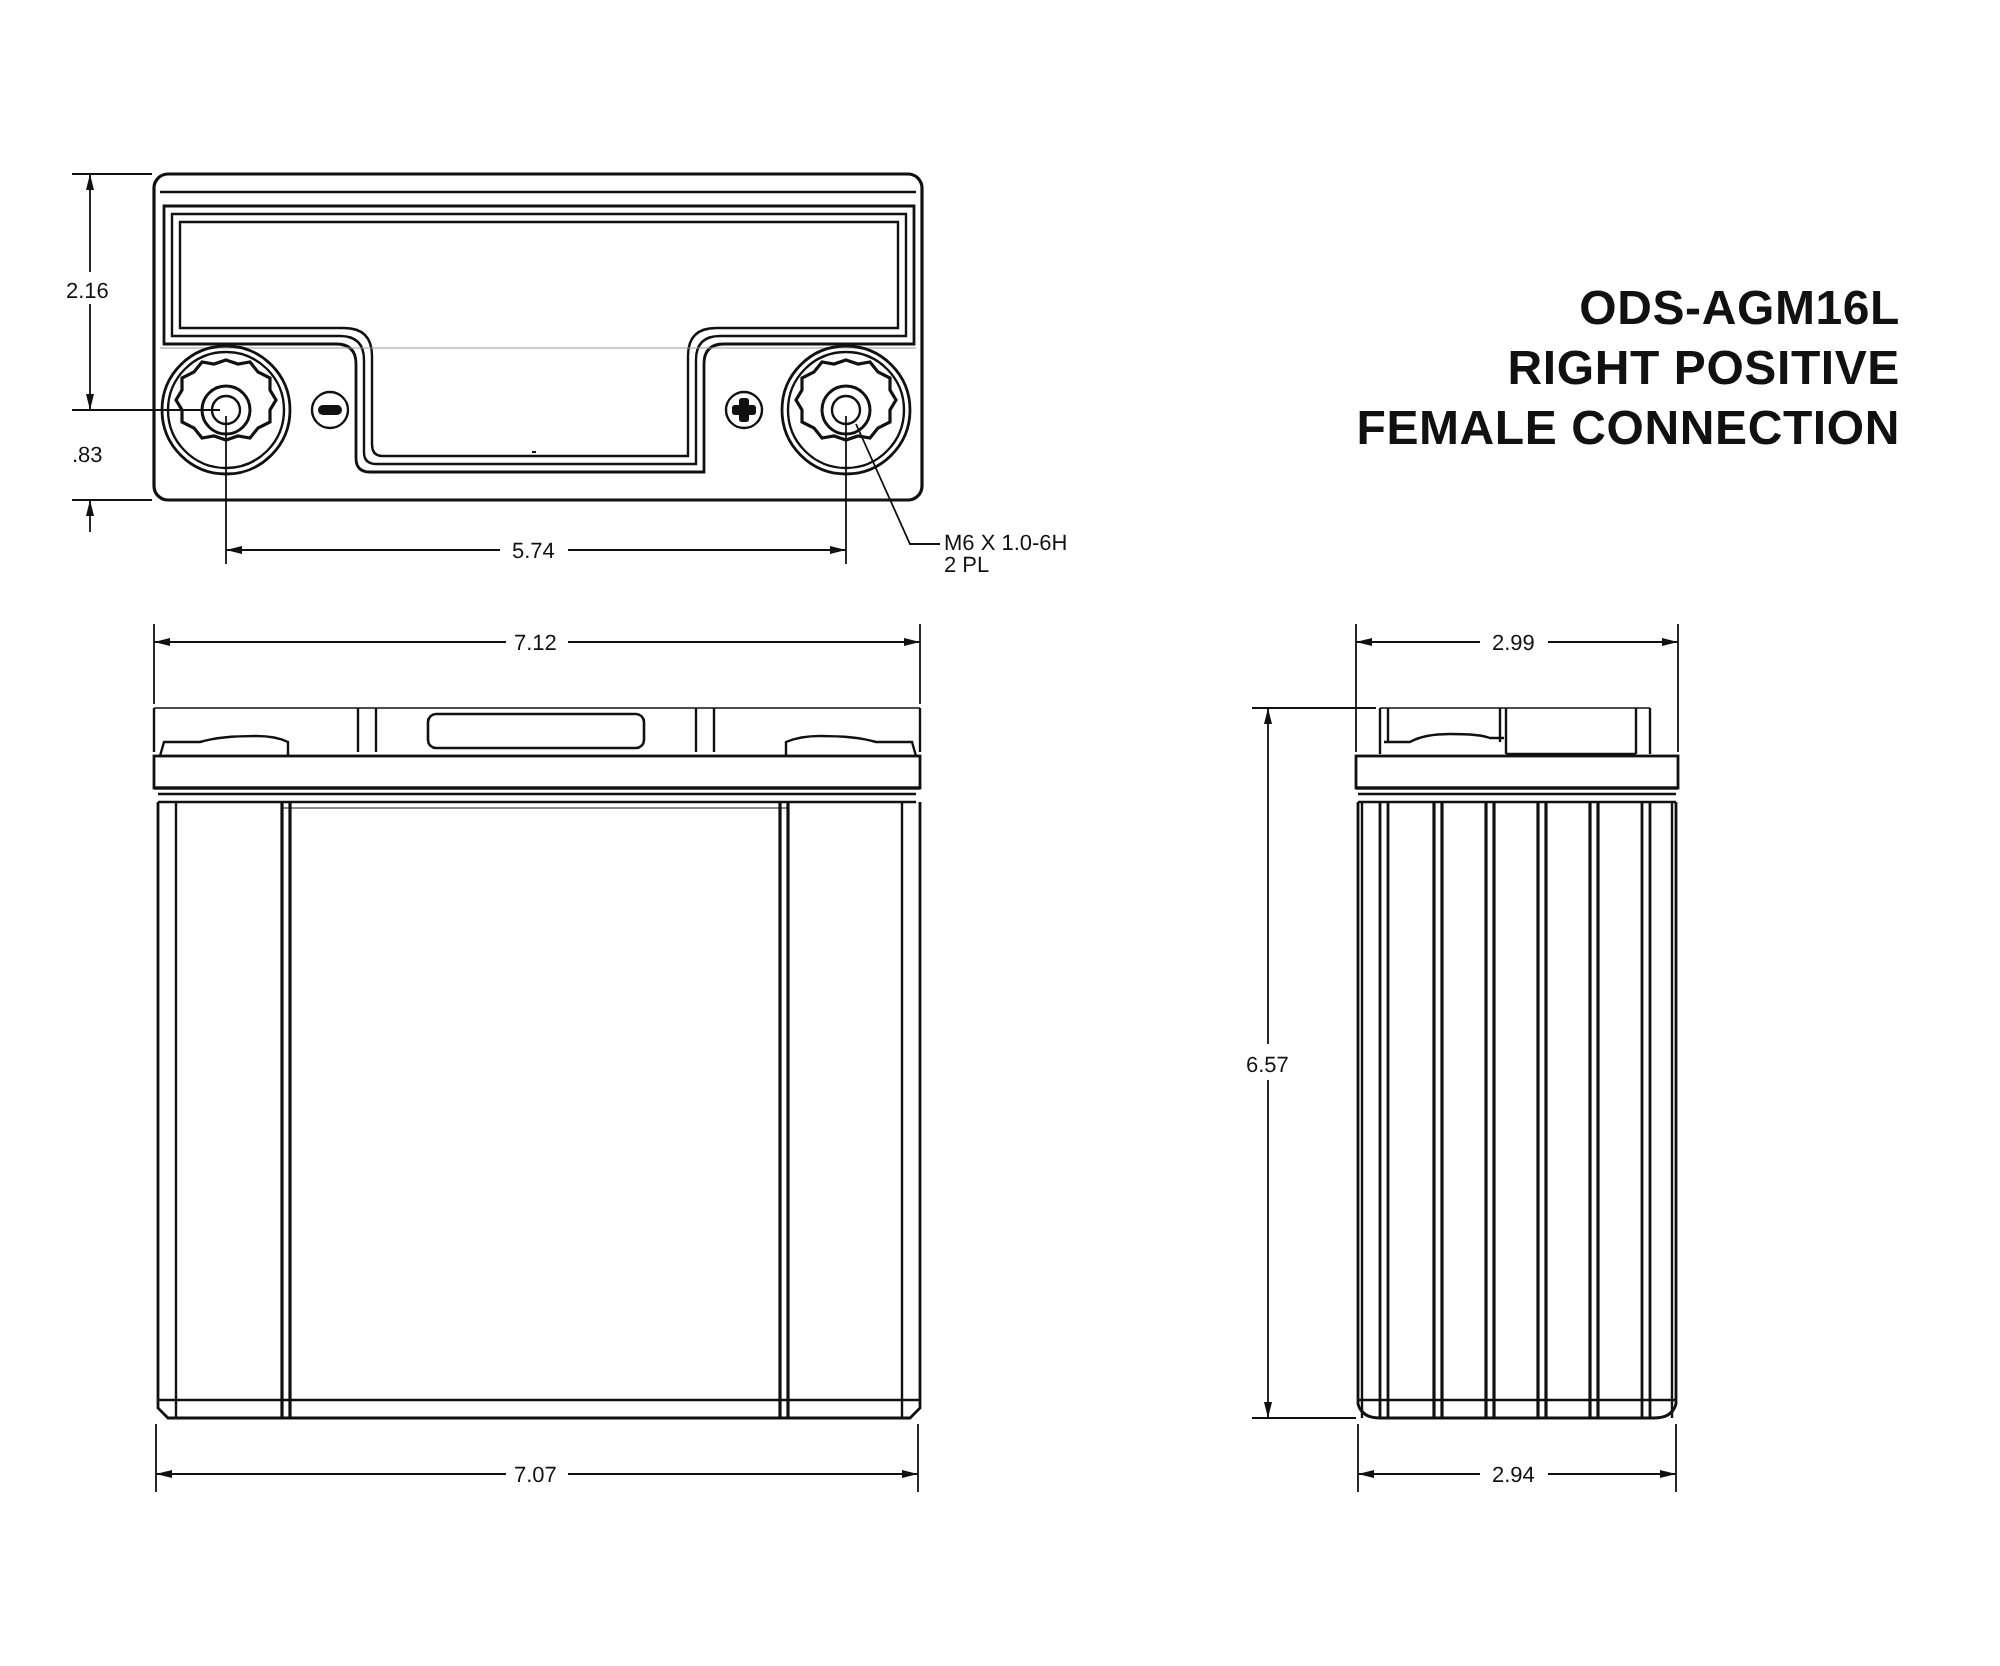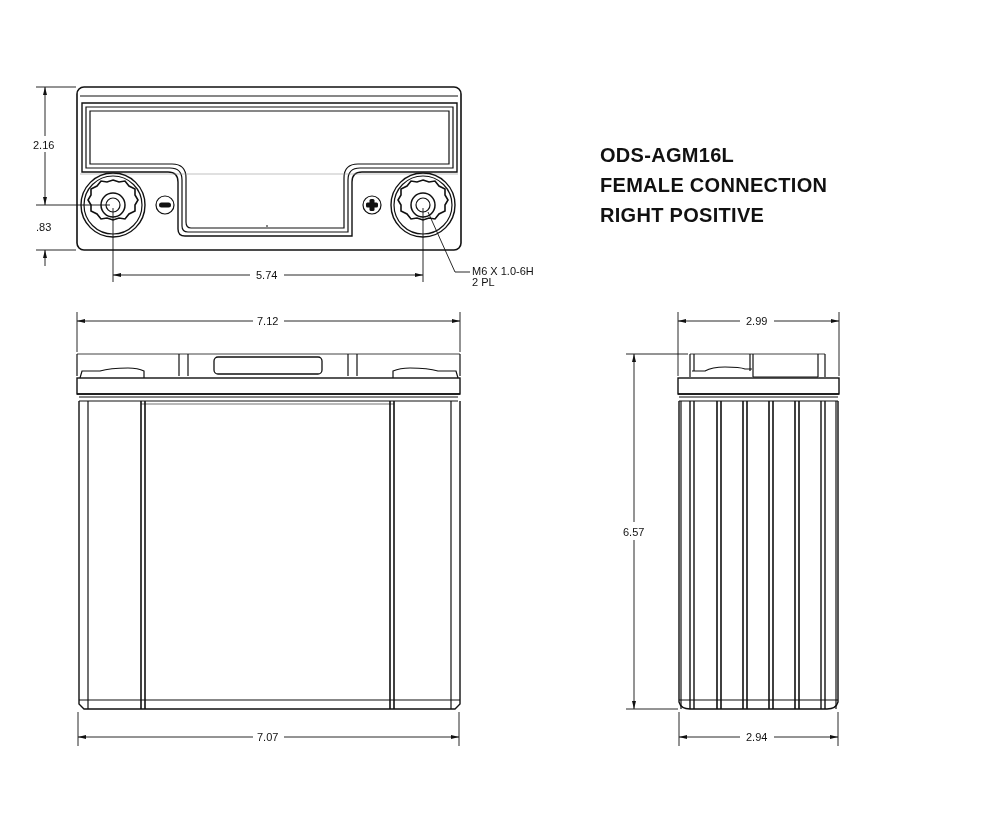--- a/index.html
+++ b/index.html
@@ -1,19 +1,19 @@
 <!DOCTYPE html>
 <html><head>
   <meta charset="utf-8">
   <style>
     html, body { margin: 0; padding: 0; background: #ffffff; }
     body { width: 1000px; height: 833px; position: relative; overflow: hidden; font-family: "Liberation Sans", sans-serif; }
     svg#drawing { position: absolute; left: 0; top: 0; }
     .dimtext { font-family: "Liberation Sans", sans-serif; font-size: 11px; fill: #111; }
-    .title-block { position: absolute; left: 600px; top: 140px; width: 350px; text-align: left; font-family: "Liberation Sans", sans-serif; font-weight: bold; font-size: 20px; line-height: 30px; color: #111; letter-spacing: 0.3px; }
+    .title-block { position: absolute; left: 600px; top: 140px; width: 350px; text-align: right; font-family: "Liberation Sans", sans-serif; font-weight: bold; font-size: 24px; line-height: 30px; color: #111; letter-spacing: 0.3px; }
     .title-line { display: block; }
   </style>
 </head>
 <body>
 
 <svg id="drawing" width="1000" height="833" viewBox="0 0 1000 833" xmlns="http://www.w3.org/2000/svg">
   <defs>
     <marker id="arr" markerWidth="8" markerHeight="6" refX="8" refY="3" orient="auto-start-reverse" markerUnits="userSpaceOnUse">
       <path d="M0,1 L8,3 L0,5 Z" fill="#111"></path>
     </marker>
@@ -174,15 +174,15 @@
     <line x1="679" y1="737" x2="740" y2="737" marker-start="url(#arr)"></line>
     <line x1="774" y1="737" x2="838" y2="737" marker-end="url(#arr)"></line>
   </g>
   <text class="dimtext" x="746" y="325">2.99</text>
   <text class="dimtext" x="623" y="536">6.57</text>
   <text class="dimtext" x="746" y="741">2.94</text>
 </svg>
 
 <div class="title-block">
   <span class="title-line">ODS-AGM16L</span>
+  <span class="title-line">RIGHT POSITIVE</span>
   <span class="title-line">FEMALE CONNECTION</span>
-  <span class="title-line">RIGHT POSITIVE</span>
 </div>
 
 </body></html>

